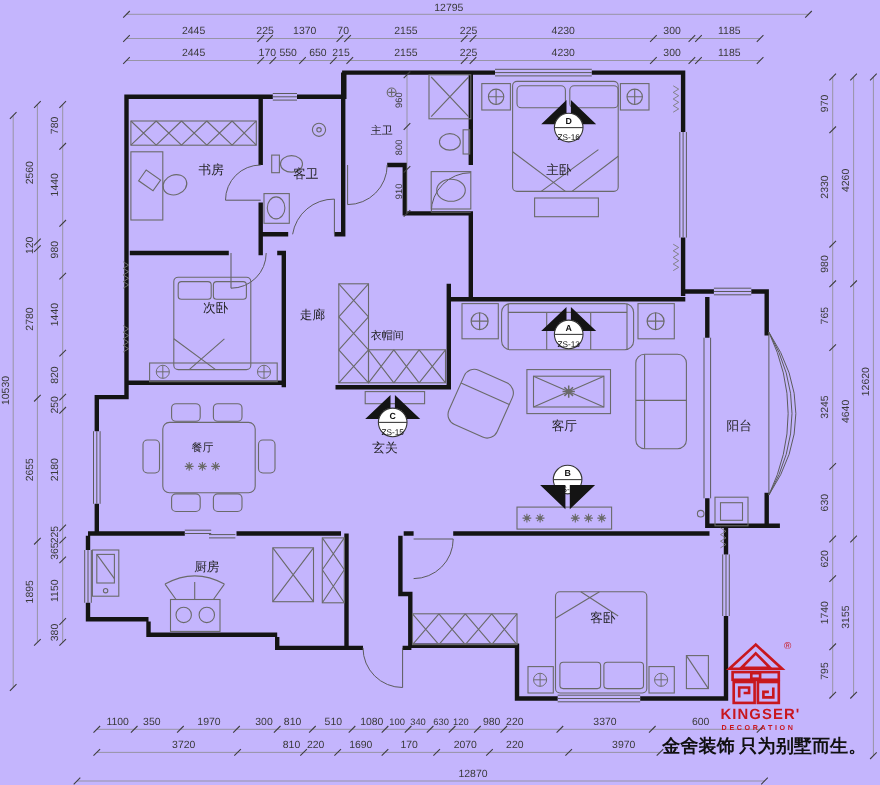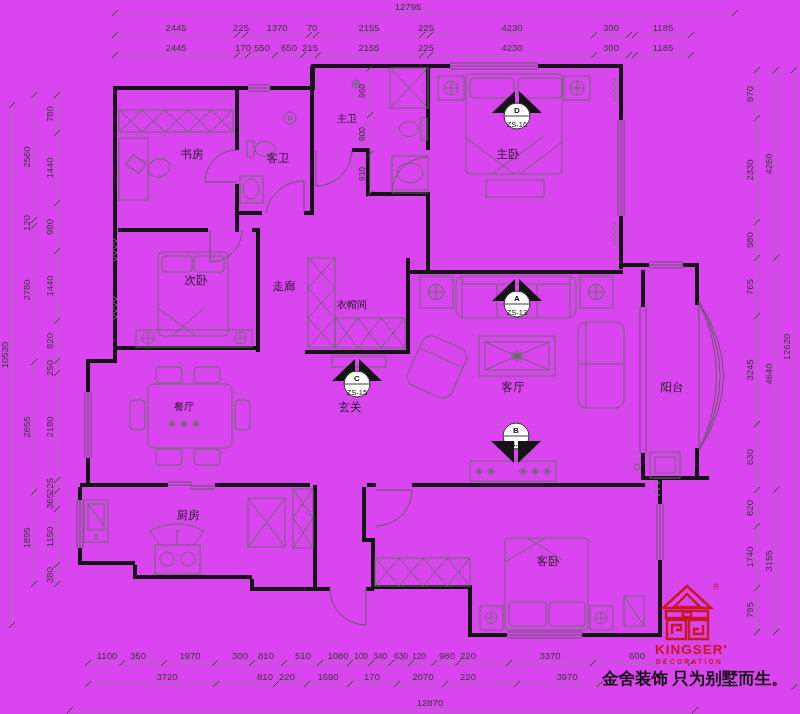--- a/index.html
+++ b/index.html
@@ -1,16 +1,16 @@
 <!DOCTYPE html>
 <html><head>
 <meta charset="utf-8">
 <style>
   html,body{margin:0;padding:0;background:#ffffff;}
-  .canvas{position:relative;width:800px;height:714px;background:#d946ef;overflow:hidden;
+  .canvas{position:relative;width:800px;height:714px;background:#c4b5fd;overflow:hidden;
           font-family:"Liberation Sans",sans-serif;}
   svg{display:block}
   .dim{font:9.5px "Liberation Sans",sans-serif;fill:#3a3a3a;}
   .dimS{font:8.5px "Liberation Sans",sans-serif;fill:#3a3a3a;}
   .room{font:11.5px "Liberation Sans",sans-serif;fill:#1f1f1f;}
   .roomS{font:10px "Liberation Sans",sans-serif;fill:#1f1f1f;}
   .mk{font:bold 8px "Liberation Sans",sans-serif;fill:#111;}
   .mkc{font:7.5px "Liberation Sans",sans-serif;fill:#111;}
   .wall{stroke:#141414;stroke-width:4;fill:none;stroke-linecap:butt;}
   .thin{stroke:#5a5a5a;stroke-width:0.9;fill:none;}

